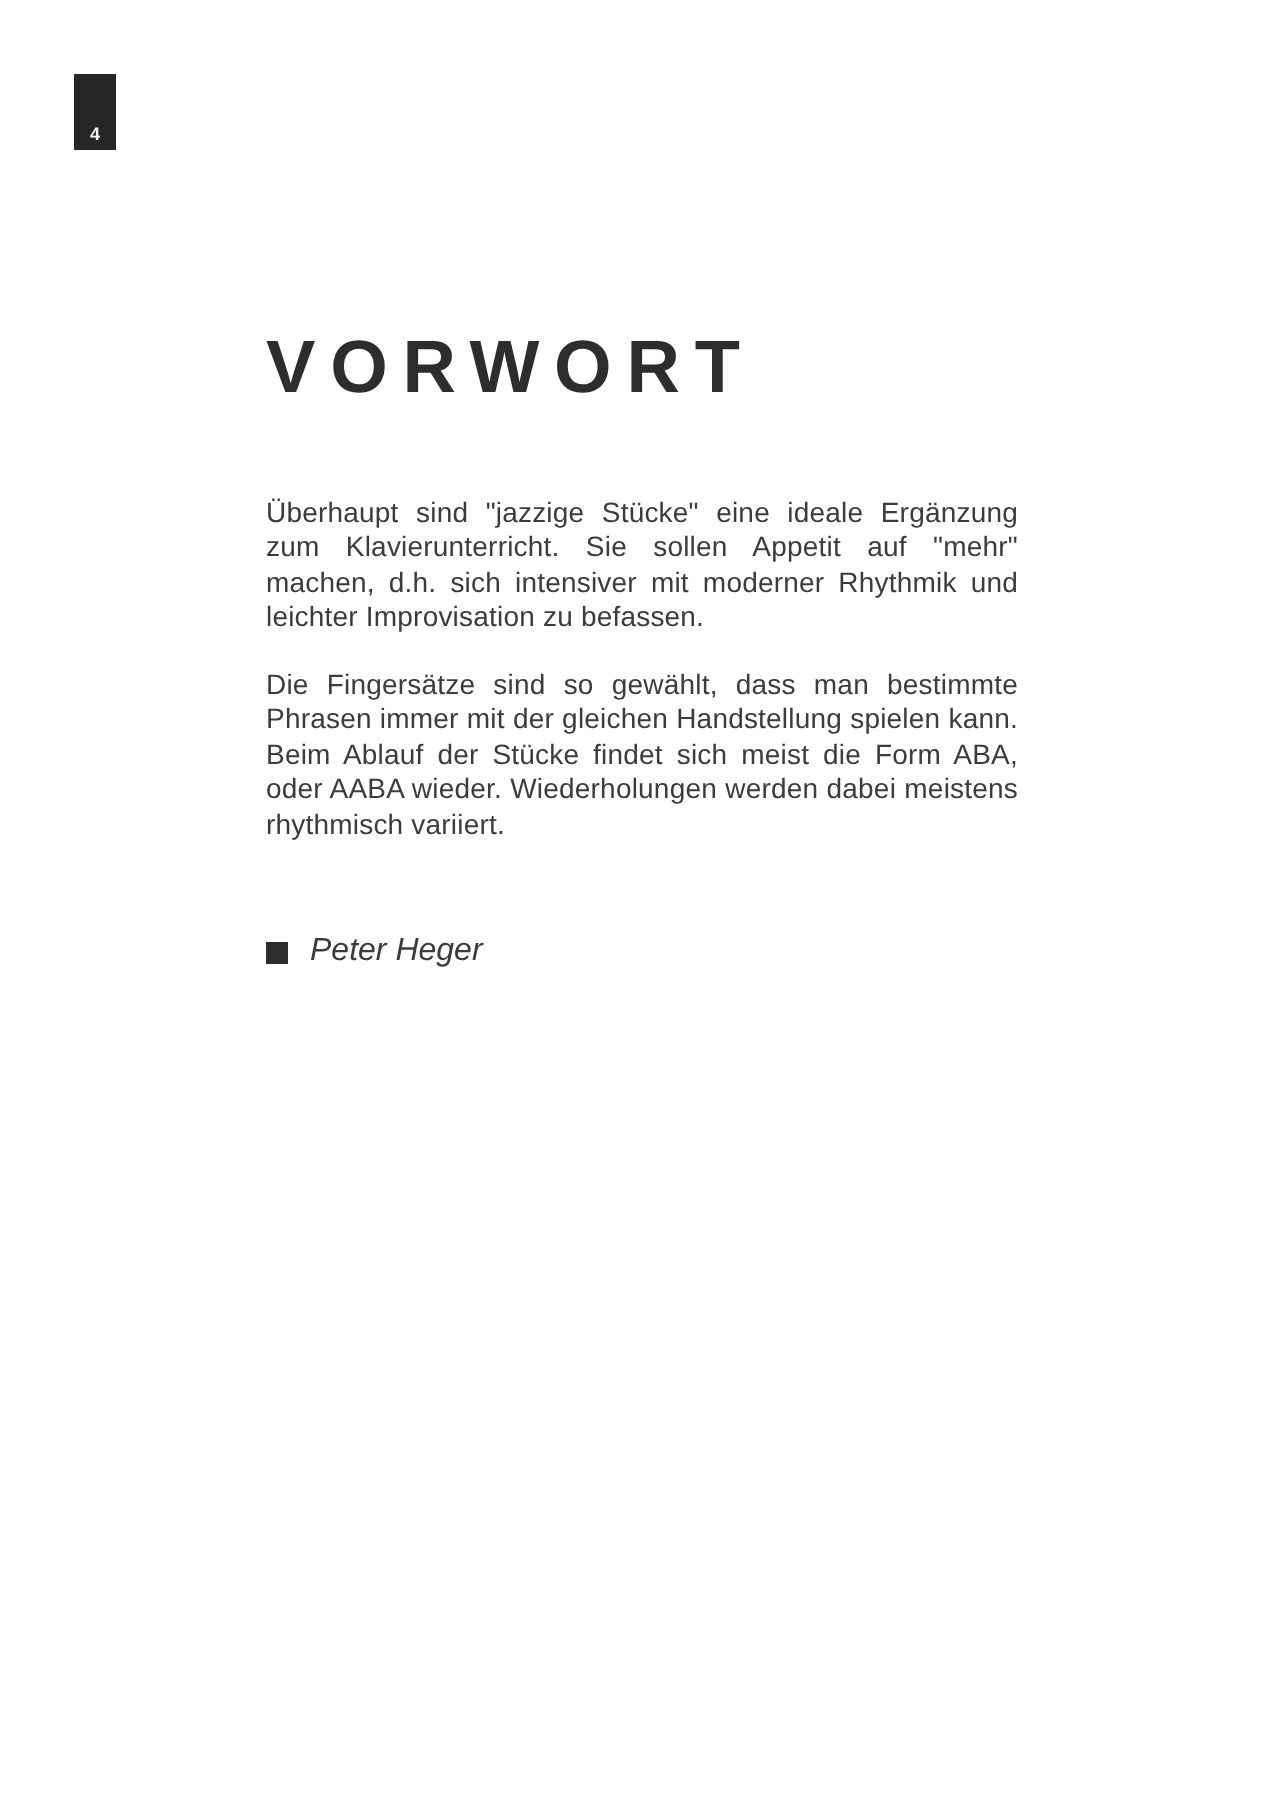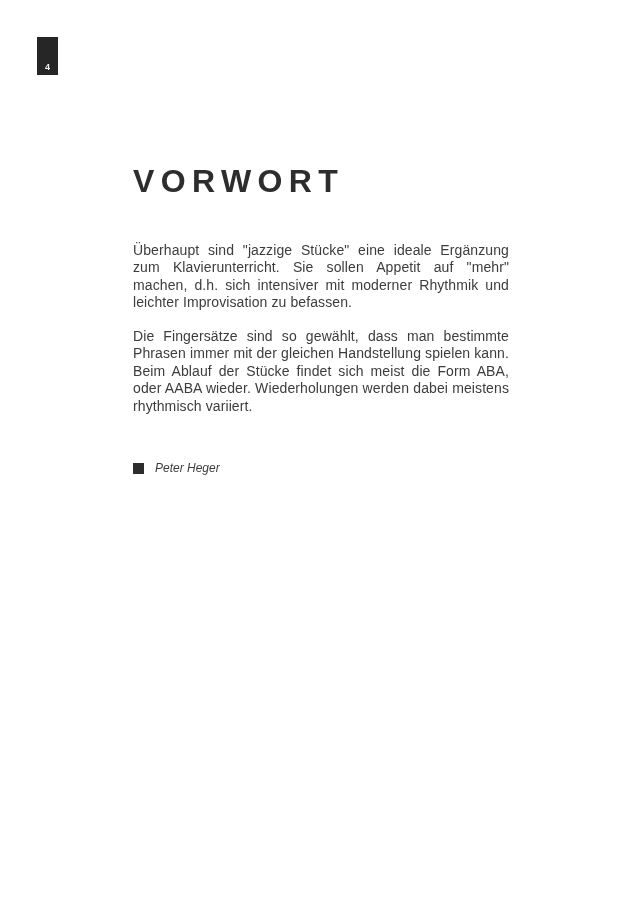--- a/index.html
+++ b/index.html
@@ -33,21 +33,21 @@
   }
   .content {
     position: absolute;
     left: 133px;
     top: 0;
     width: 376px;
   }
   .title {
     margin-top: 163px;
     margin-bottom: 42px;
-    font-size: 32px;
+    font-size: 37px;
     font-weight: bold;
     letter-spacing: 0.2em;
     color: #2d2d2d;
     line-height: 1.15;
     white-space: nowrap;
   }
   .para {
     font-size: 14px;
     line-height: 17.5px;
     text-align: justify;
@@ -62,21 +62,21 @@
     gap: 11px;
   }
   .sig-square {
     width: 11px;
     height: 11px;
     background: #2d2d2d;
     flex: 0 0 auto;
   }
   .sig-name {
     font-style: italic;
-    font-size: 12px;
+    font-size: 16px;
     color: #3c3c3c;
   }
 </style>
 </head>
 <body>
 
 <div class="page">
 
   <div class="page-tab">
     <span class="page-num">4</span>

